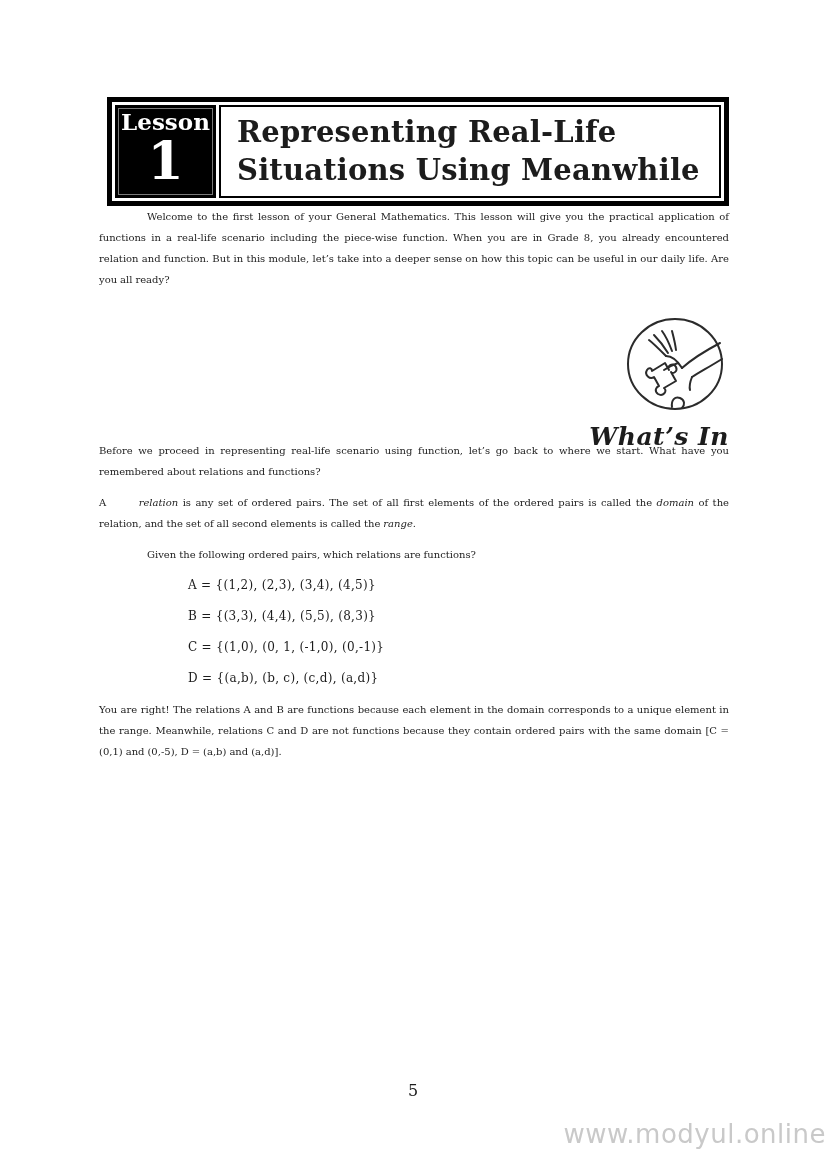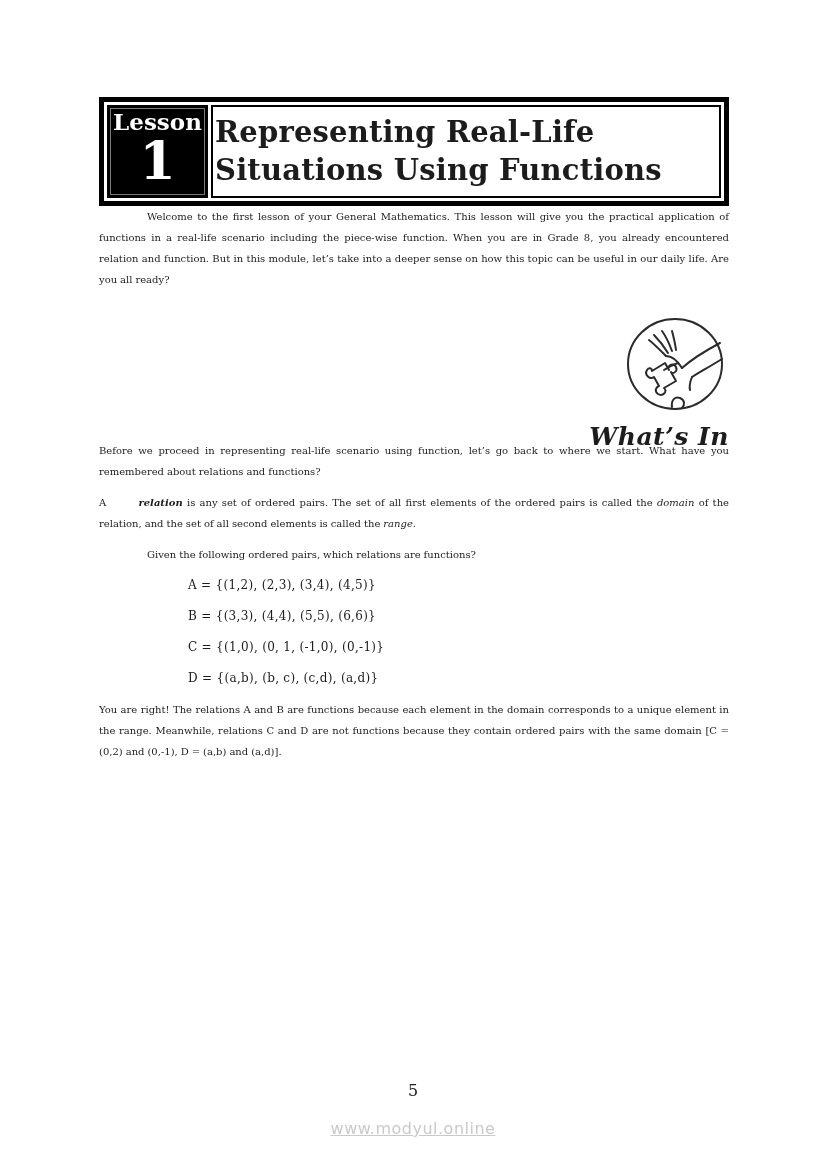--- a/index.html
+++ b/index.html
@@ -18,20 +18,21 @@
     width:630px;
   }
 
   
   .lesson-box {
     border:5px solid #000;
     padding:3px;
     display:flex;
     align-items:stretch;
     box-sizing:border-box;
+    margin-left:8px;
   }
   .lesson-cell {
     background:#000;
     color:#fff;
     width:101px;
     flex:0 0 101px;
     margin-right:3px;
     position:relative;
     text-align:center;
     padding:4px 0 6px 0;
@@ -40,37 +41,37 @@
   .lesson-cell-inset {
     position:absolute; top:3px; left:3px; right:3px; bottom:3px;
     border:1px solid #7a7a7a;
     pointer-events:none;
   }
   .lesson-label { font-weight:bold; font-size:23px; line-height:1.1; }
   .lesson-number { font-weight:bold; font-size:52px; line-height:0.95; margin-top:2px; }
   .title-cell {
     flex:1;
     border:2px solid #000;
-    padding:6px 8px 6px 2px;
+    padding:6px 8px 6px 16px;
     display:flex; flex-direction:column; justify-content:center;
     box-sizing:border-box;
   }
   .title-line { font-weight:bold; font-size:29px; line-height:1.32; letter-spacing:0.2px; white-space:nowrap; }
 
   
   p.body {
     font-size:10px;
     line-height:21px;
     text-align:justify;
     margin:0 0 10px 0;
     word-spacing:-0.2px;
   }
   .first-indent { text-indent:48px; }
   .intro { margin-top:10px; }
-  .term-bi { font-weight:bold; font-style:italic;margin-left:28px; }
+  .term-bi { font-weight:normal; font-style:italic;margin-left:28px; }
   .term-i  { font-style:italic; }
 
   
   .whats-in {
     display:flex;
     align-items:flex-end;
     margin:26px 0 28px 8px;
     height:96px;
     flex-direction:column;
   }
@@ -96,43 +97,42 @@
   .page-number {
     position:absolute;
     top:1081px; left:0; width:100%;
     text-align:center;
     font-size:16px;
     color:#1c1c1c;
   }
   .watermark {
     position:absolute;
     top:1119px; left:0; width:100%;
-    text-align:center;
+    text-align:right;
     font-family:"DejaVu Sans", sans-serif;
-    font-size:16px;
+    font-size:26px;
     color:#c9c9c9;
     letter-spacing:0.5px;
-    text-decoration:underline;
   }
 </style>
 </head>
 <body>
 
 <div class="page">
   <div class="content">
 
     <div class="lesson-box">
       <div class="lesson-cell">
         <div class="lesson-cell-inset"></div>
         <div class="lesson-label">Lesson</div>
         <div class="lesson-number">1</div>
       </div>
       <div class="title-cell">
         <div class="title-line">Representing Real-Life</div>
-        <div class="title-line">Situations Using Functions</div>
+        <div class="title-line">Situations Using Meanwhile</div>
       </div>
     </div>
 
     <p class="body first-indent intro">Welcome to the first lesson of your General Mathematics. This lesson will give you the practical application of functions in a real-life scenario including the piece-wise function. When you are in Grade 8, you already encountered relation and function. But in this module, let’s take into a deeper sense on how this topic can be useful in our daily life. Are you all ready?</p>
 
     <div class="whats-in">
       <div class="icon-wrap">
         <svg viewBox="0 0 106 96" width="106" height="96" fill="none" stroke="#2b2b2b" stroke-width="2" stroke-linecap="round" stroke-linejoin="round">
           <ellipse cx="52" cy="48" rx="47" ry="45"></ellipse>
 
@@ -157,24 +157,24 @@
 
     <p class="body">Before we proceed in representing real-life scenario using function, let’s go back to where we start. What have you remembered about relations and functions?</p>
 
     <p class="body"><span>A </span><span class="term-bi">relation</span><span> is any set of ordered pairs. The set of all first elements of the ordered pairs is called the </span><span class="term-i">domain</span><span> of the relation, and the set of all second elements is called the </span><span class="term-i">range</span><span>.</span></p>
 
 
     <p class="body first-indent prompt">Given the following ordered pairs, which relations are functions?</p>
 
     <div>
       <p class="relation-item">A = {(1,2), (2,3), (3,4), (4,5)}</p>
-      <p class="relation-item">B = {(3,3), (4,4), (5,5), (6,6)}</p>
+      <p class="relation-item">B = {(3,3), (4,4), (5,5), (8,3)}</p>
       <p class="relation-item">C = {(1,0), (0, 1, (-1,0), (0,-1)}</p>
       <p class="relation-item">D = {(a,b), (b, c), (c,d), (a,d)}</p>
     </div>
 
-    <p class="body">You are right! The relations A and B are functions because each element in the domain corresponds to a unique element in the range. Meanwhile, relations C and D are not functions because they contain ordered pairs with the same domain [C = (0,2) and (0,-1), D = (a,b) and (a,d)].</p>
+    <p class="body">You are right! The relations A and B are functions because each element in the domain corresponds to a unique element in the range. Meanwhile, relations C and D are not functions because they contain ordered pairs with the same domain [C = (0,1) and (0,-5), D = (a,b) and (a,d)].</p>
 
   </div>
 
   <div class="page-number">5</div>
   <div class="watermark">www.modyul.online</div>
 </div>
 
 </body></html>

